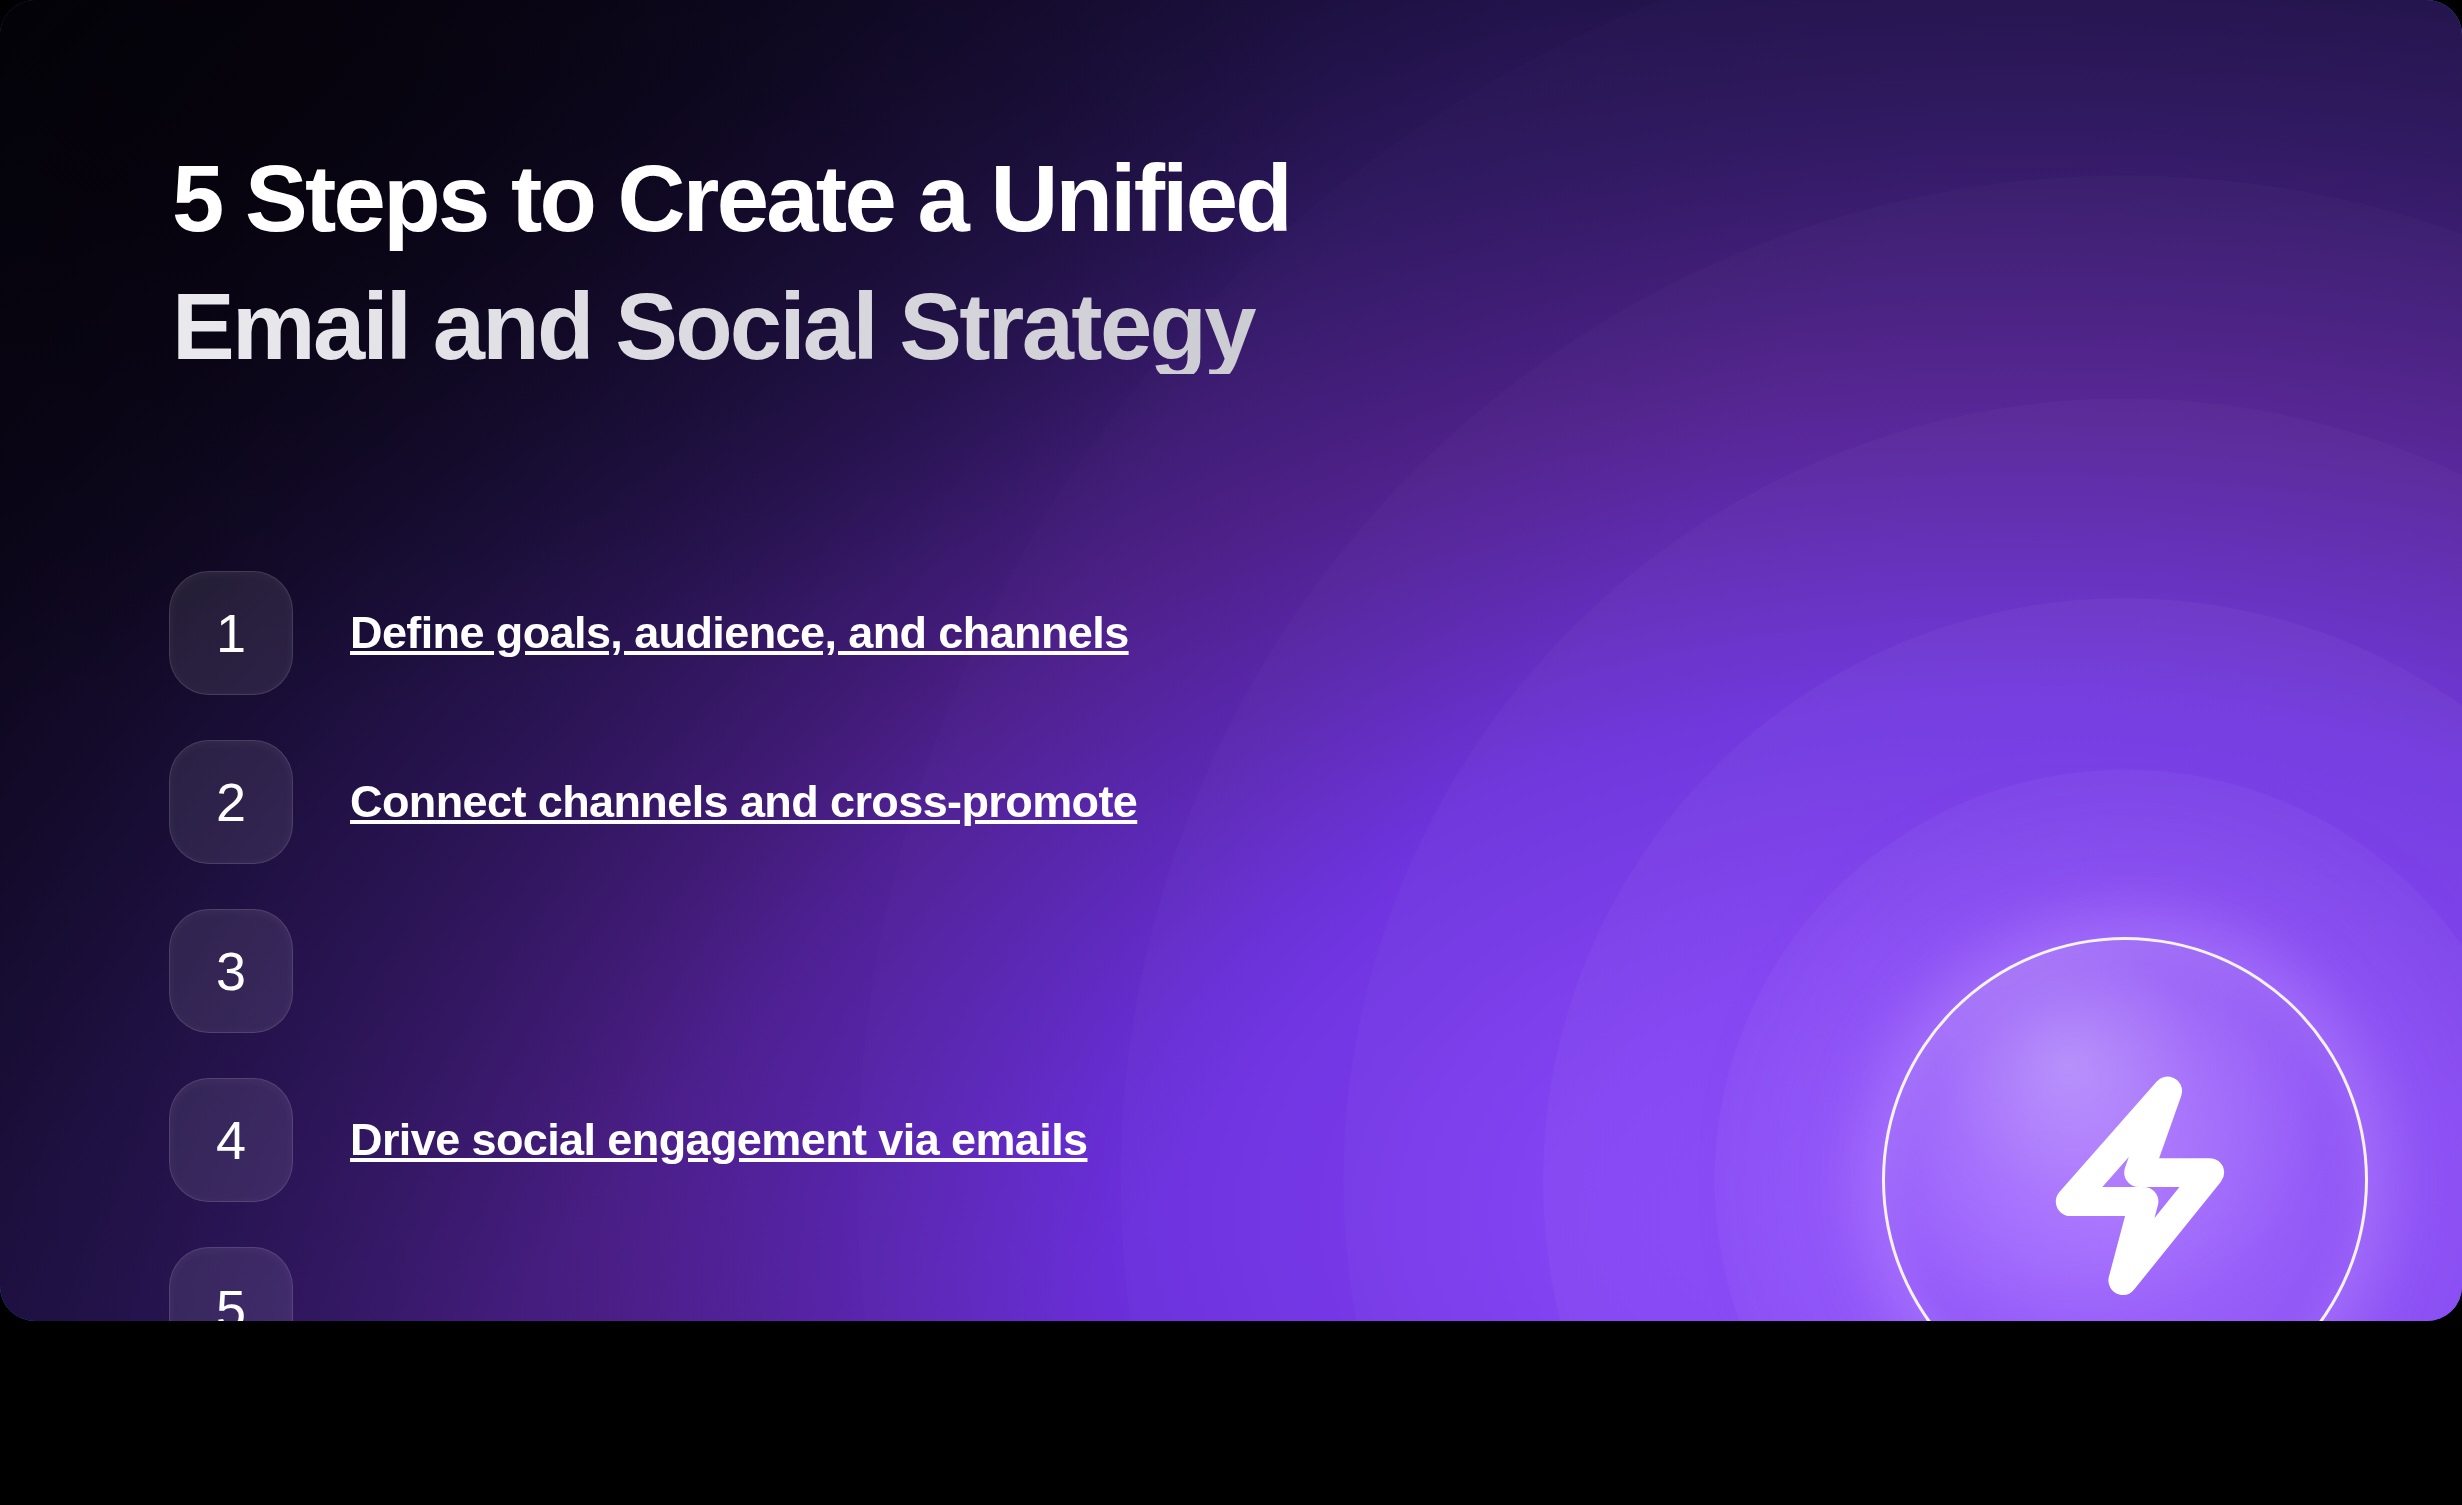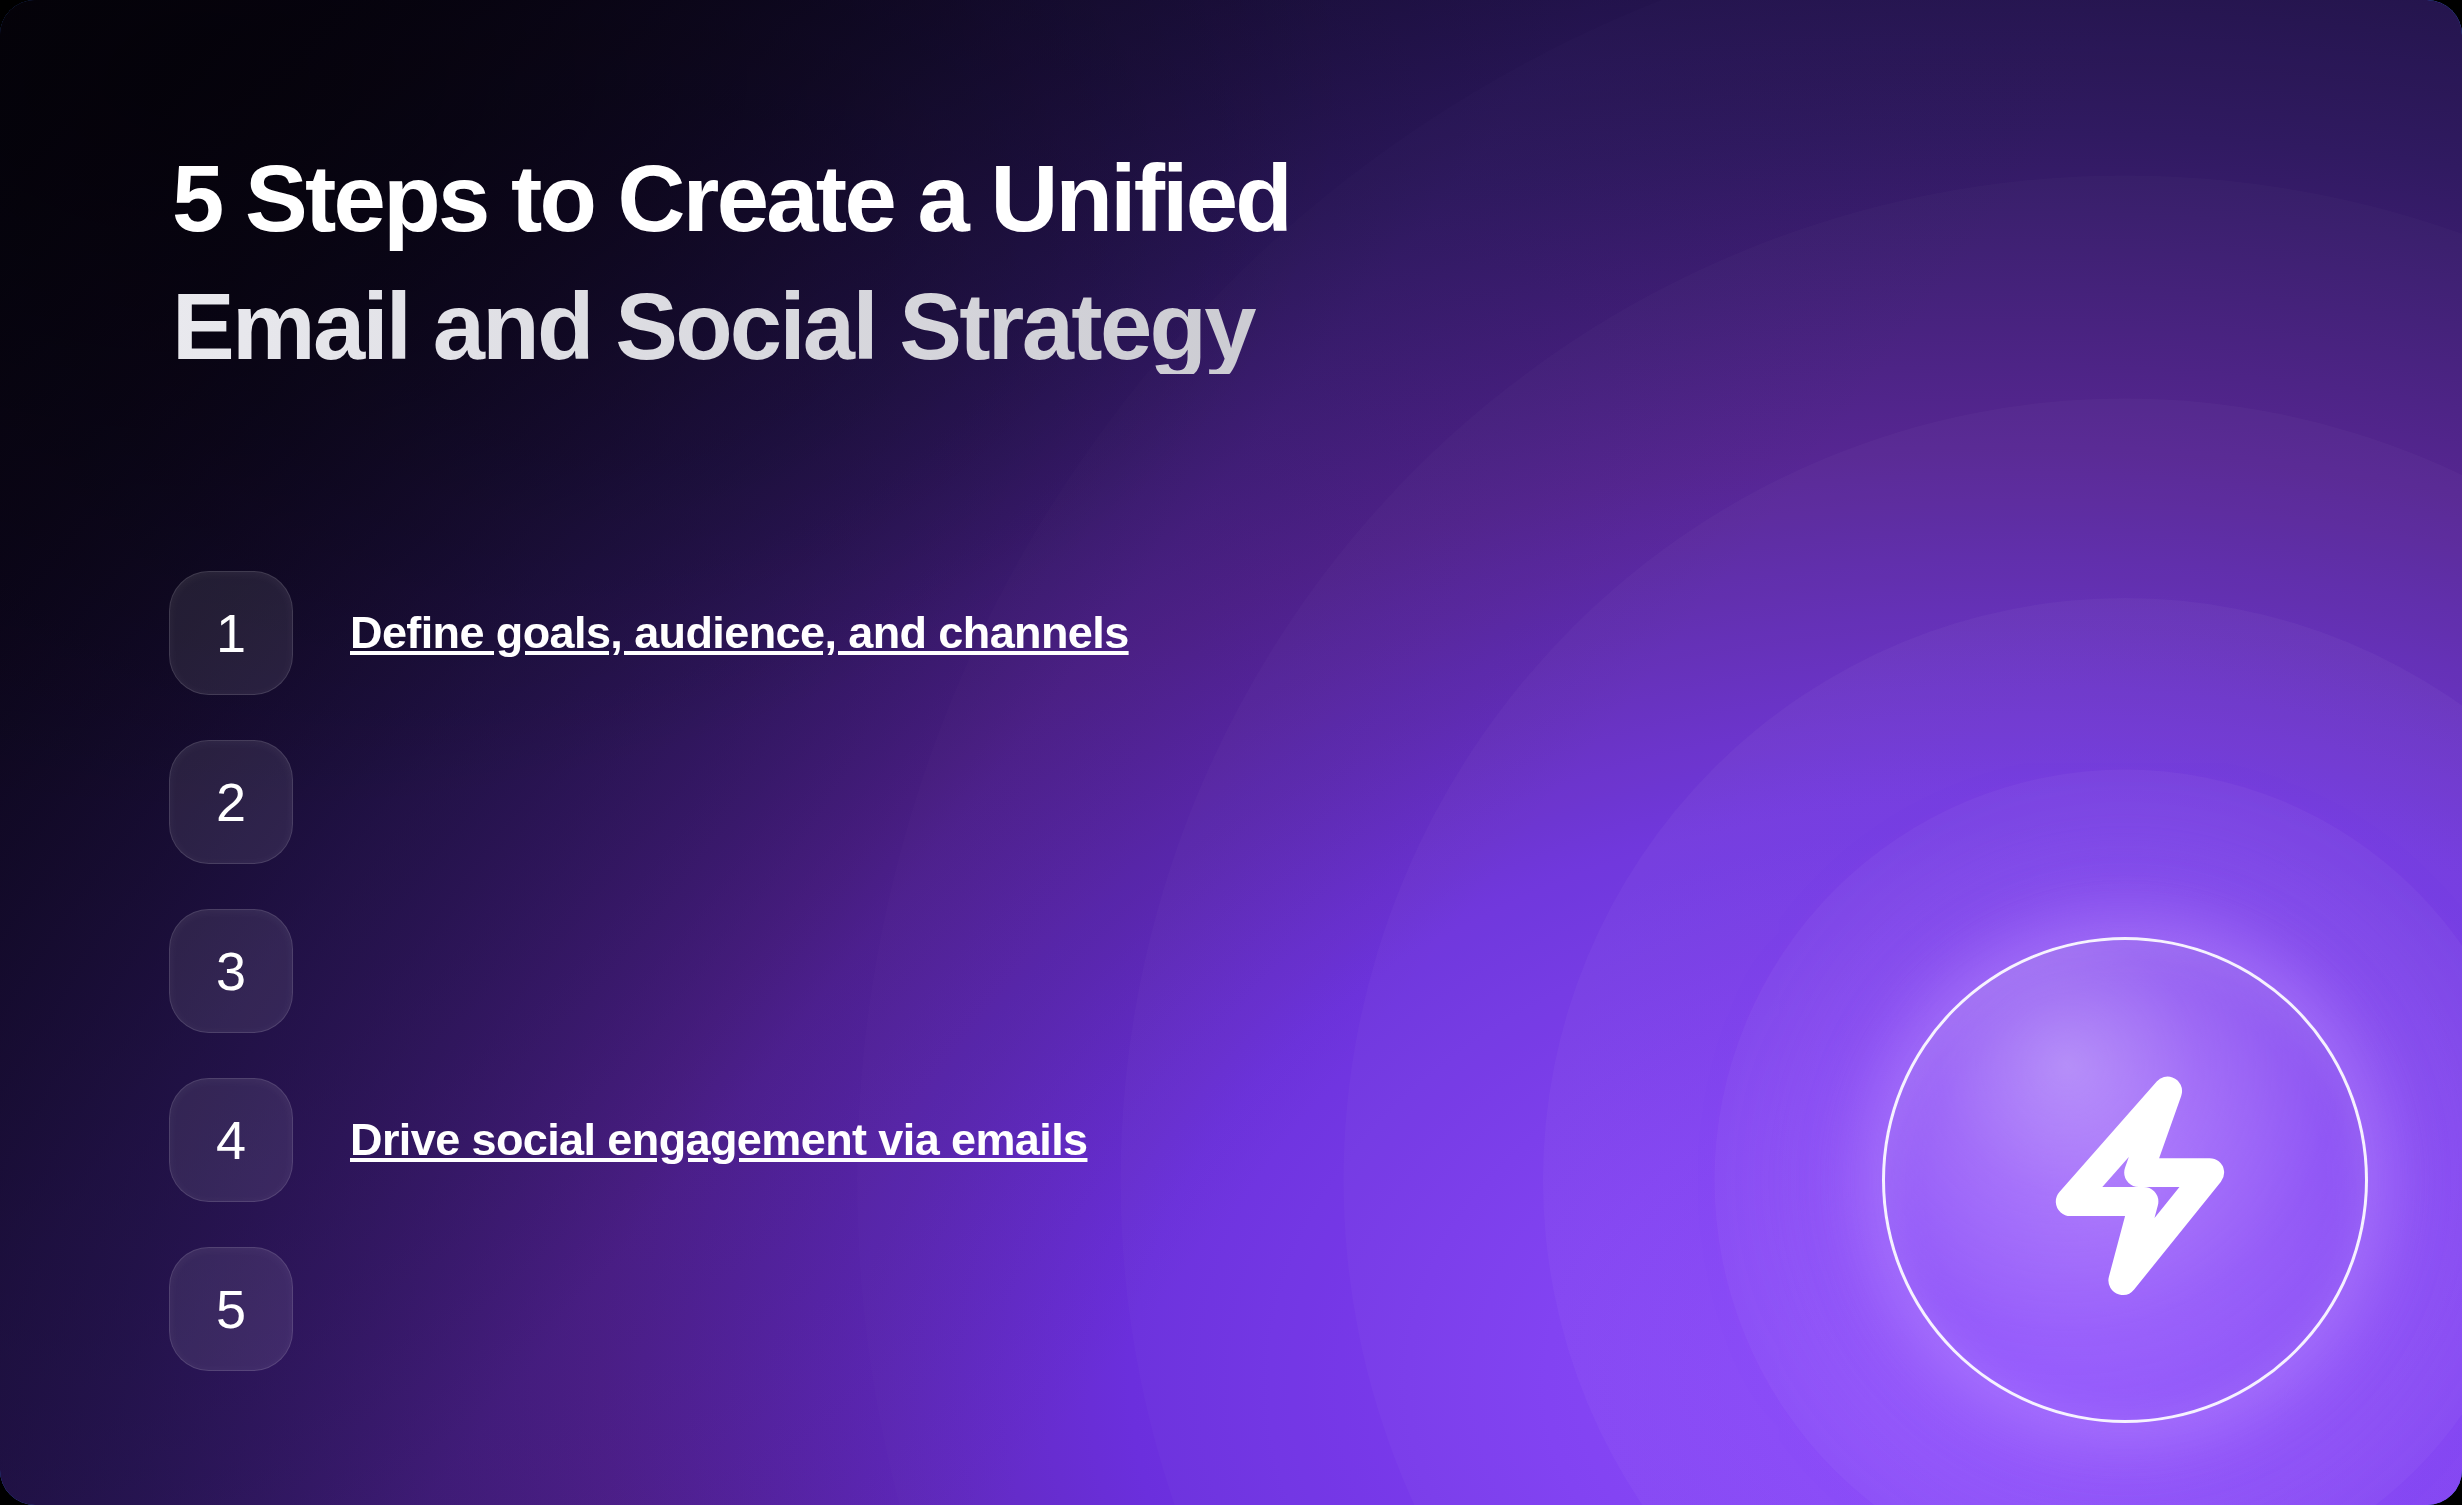--- a/index.html
+++ b/index.html
@@ -12,21 +12,21 @@
     height: 1505px;
     overflow: hidden;
     font-family: "Liberation Sans", sans-serif;
   }
 
   
   #card {
     position: absolute;
     left: 0; top: 0;
     width: 2462px;
-    height: 1505px;
+    height: 1321px;
     border-radius: 35px;
     overflow: hidden;
     background: #3b82f6;
     isolation: isolate;
   }
 
   
   .bg-base {
     position: absolute; inset: 0;
     background:
@@ -222,20 +222,21 @@
       <div class="step-badge">
         <span class="step-num">1</span>
       </div>
       <div class="step-label">Define goals, audience, and channels</div>
     </div>
 
     <div class="step-row">
       <div class="step-badge">
         <span class="step-num">2</span>
       </div>
+      <div class="step-label">Connect channels and cross-promote</div>
     </div>
 
     <div class="step-row">
       <div class="step-badge">
         <span class="step-num">3</span>
       </div>
     </div>
 
     <div class="step-row">
       <div class="step-badge">

